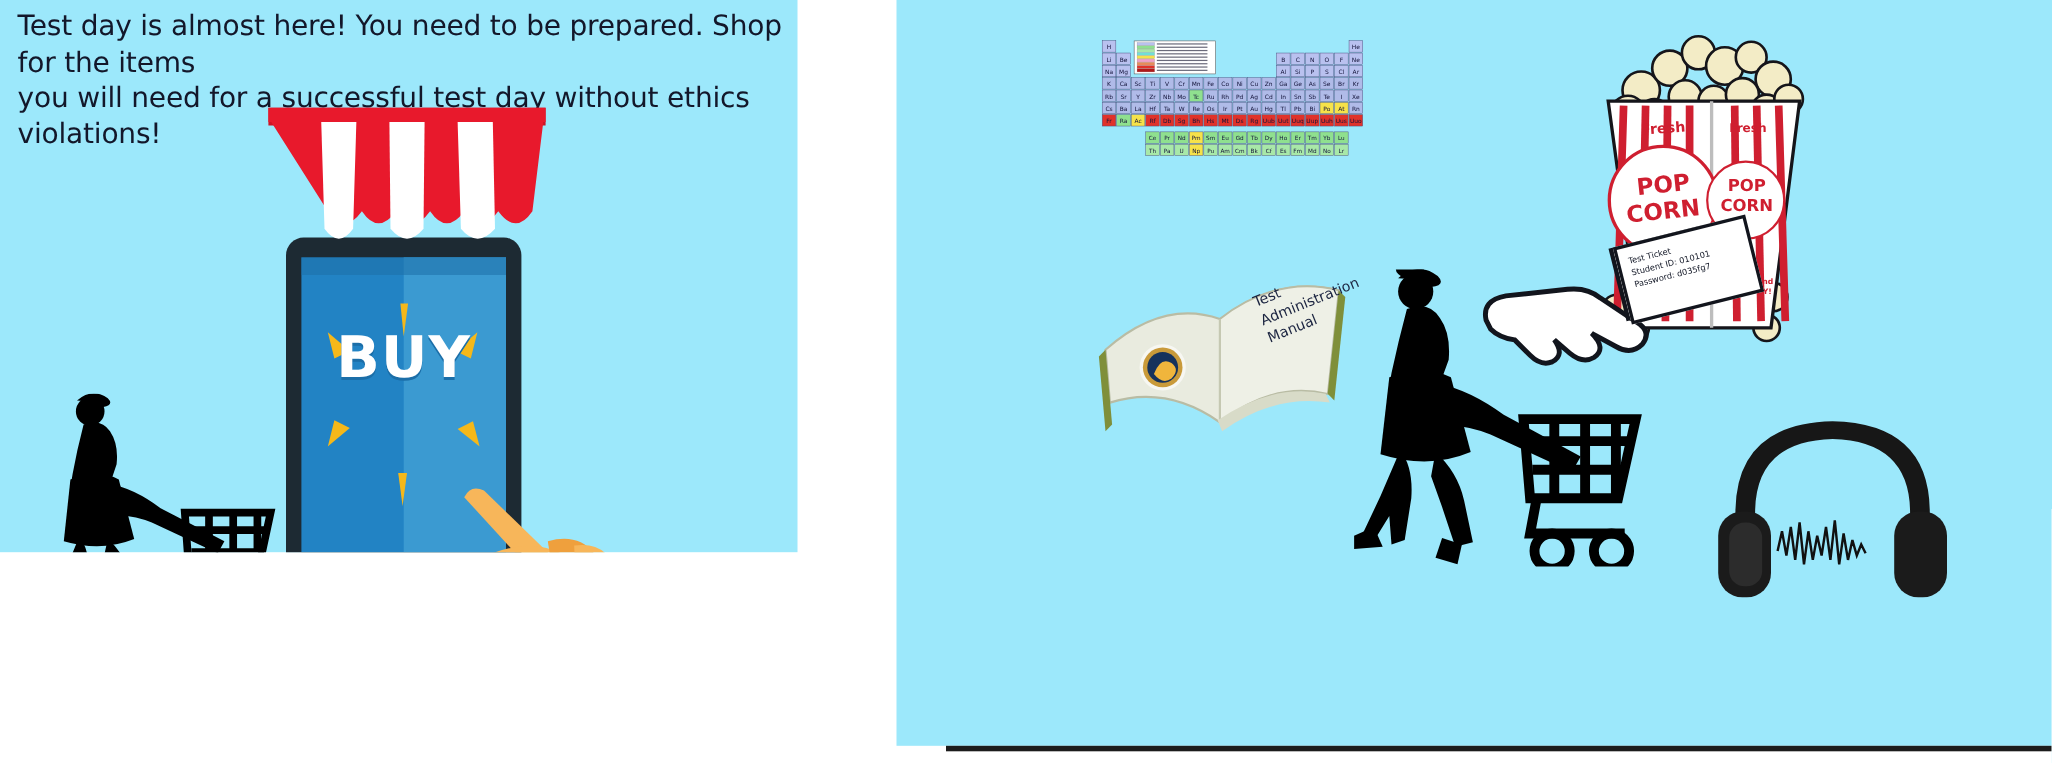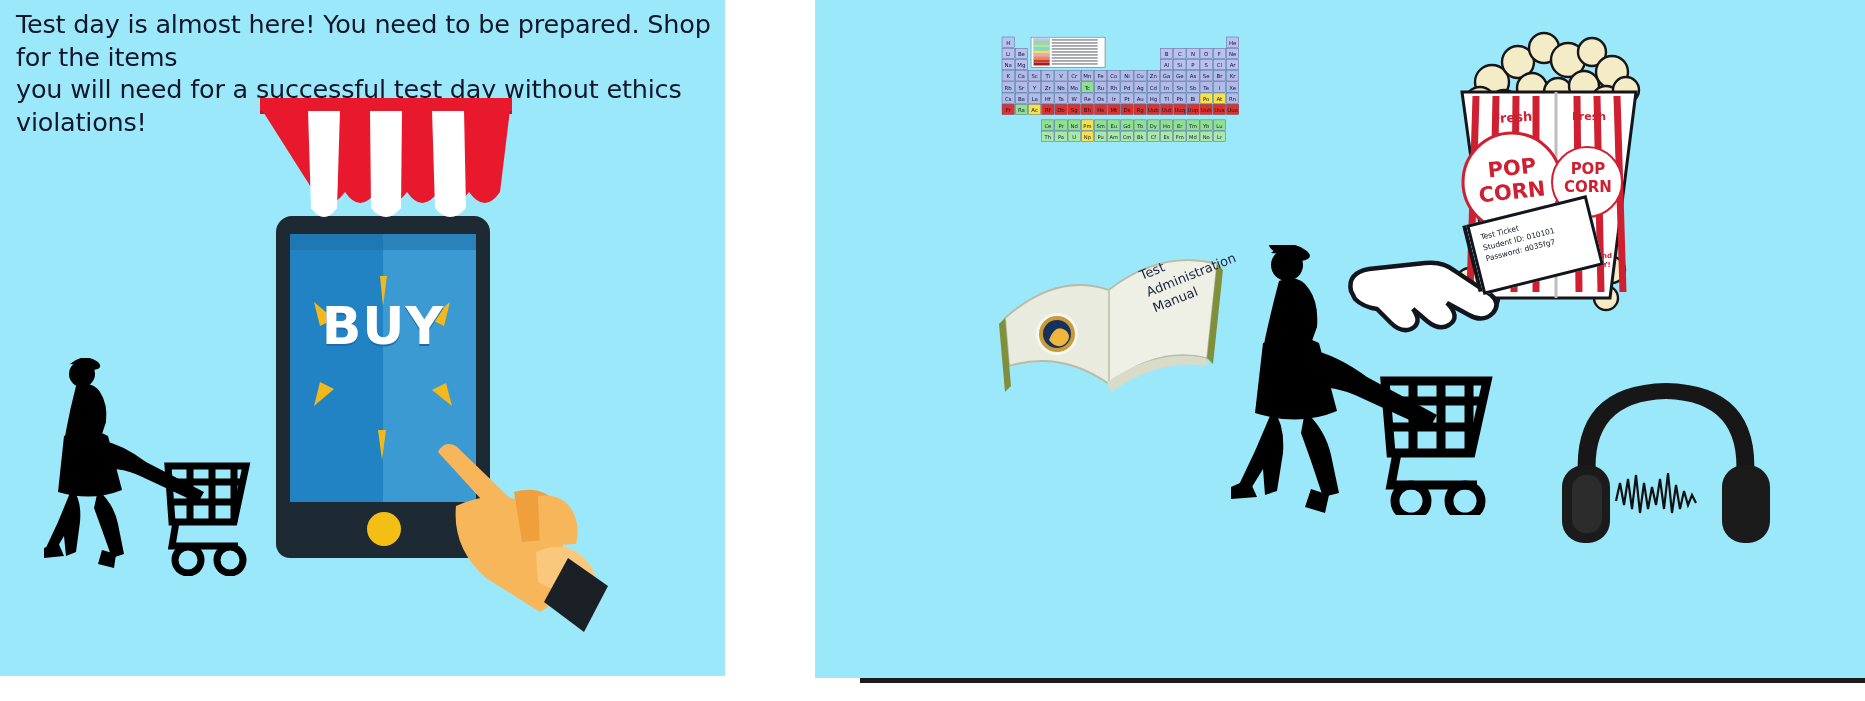--- a/index.html
+++ b/index.html
@@ -1,37 +1,37 @@
 <!DOCTYPE html>
 <html><head>
 <meta charset="utf-8">
 <style>
   html,body{margin:0;padding:0;background:#ffffff;}
   body{width:1865px;height:701px;font-family:"Liberation Sans",sans-serif;overflow:hidden;}
   .stage{position:relative;width:1865px;height:701px;background:#ffffff;}
 
   
   .panel{position:absolute;background:#9ce8fb;overflow:hidden;}
-  #panel-left{left:0;top:0;width:725px;height:676px;}
+  #panel-left{left:0;top:0;width:725px;height:502px;}
   #panel-right{left:815px;top:0;width:1050px;height:678px;}
   .panel-rule{position:absolute;height:5px;background:#1c1c1c;}
   #rule-left{left:38px;top:676px;width:687px;}
   #rule-right{left:860px;top:678px;width:1005px;}
 
   
   .caption{position:absolute;color:#13172a;font-family:"DejaVu Sans",sans-serif;
            font-size:25.5px;line-height:1.28;letter-spacing:-.2px;white-space:pre-line;}
   #caption-left{left:16px;top:8px;width:706px;}
   #caption-right{left:995px;top:560px;width:620px;font-size:25px;line-height:1.34;}
 
   
   .shopper{position:absolute;}
 
   
-  #storefront{position:absolute;left:252px;top:88px;width:268px;height:470px;}
+  #storefront{position:absolute;left:236px;top:88px;width:268px;height:470px;}
   .phone-body{position:absolute;left:24px;top:128px;width:214px;height:342px;
               background:#1d2a33;border-radius:16px 16px 14px 14px;}
   .phone-screen{position:absolute;left:38px;top:146px;width:186px;height:268px;background:#2283c4;}
   .phone-screen-r{position:absolute;left:131px;top:146px;width:93px;height:268px;background:#3b9ad1;}
   .screen-shade{position:absolute;left:38px;top:146px;width:186px;height:16px;background:#1d6fa8;opacity:.55;}
   .home-btn{position:absolute;left:115px;top:424px;width:34px;height:34px;border-radius:50%;background:#f4bf14;}
   .awning{position:absolute;left:0;top:0;width:268px;height:140px;}
   .buy{position:absolute;left:38px;top:208px;width:186px;text-align:center;color:#fff;
        font-family:"DejaVu Sans",sans-serif;font-weight:bold;font-size:52px;letter-spacing:1px;
        text-shadow:0 2px 0 #1b6ea8;}

